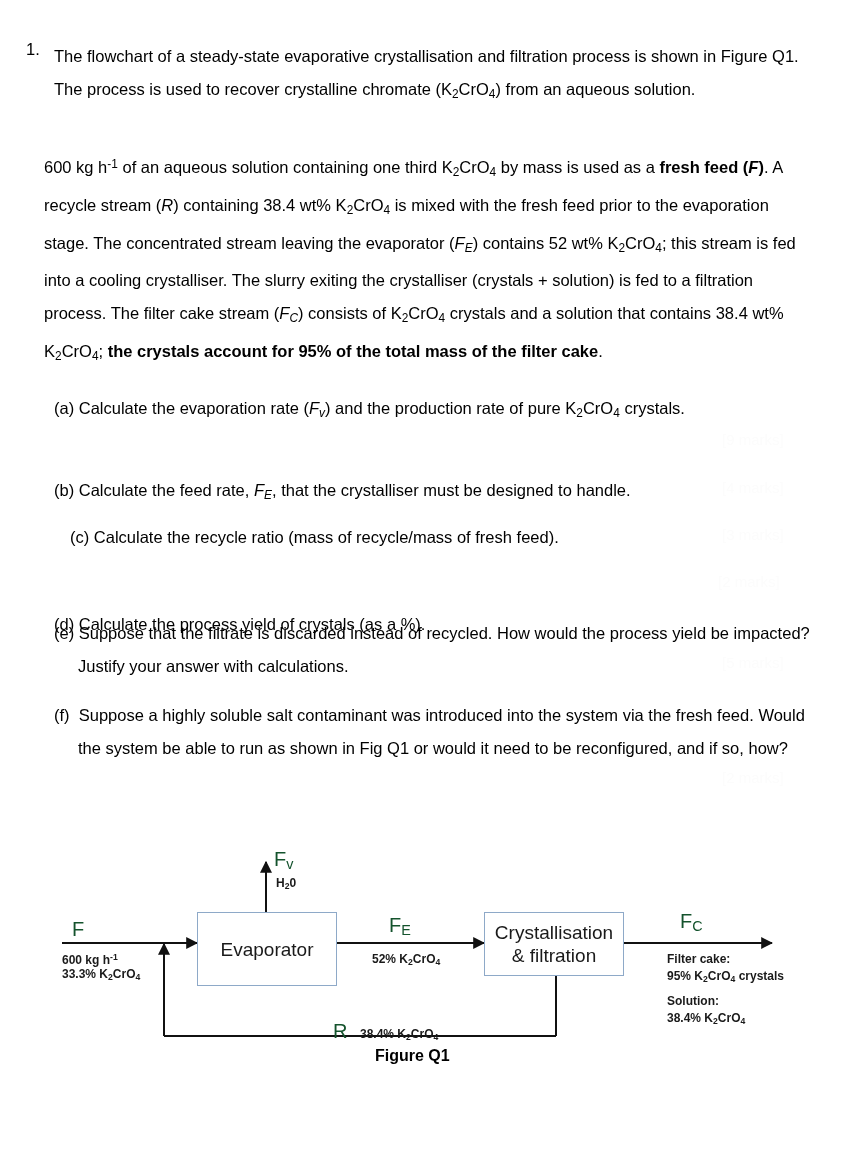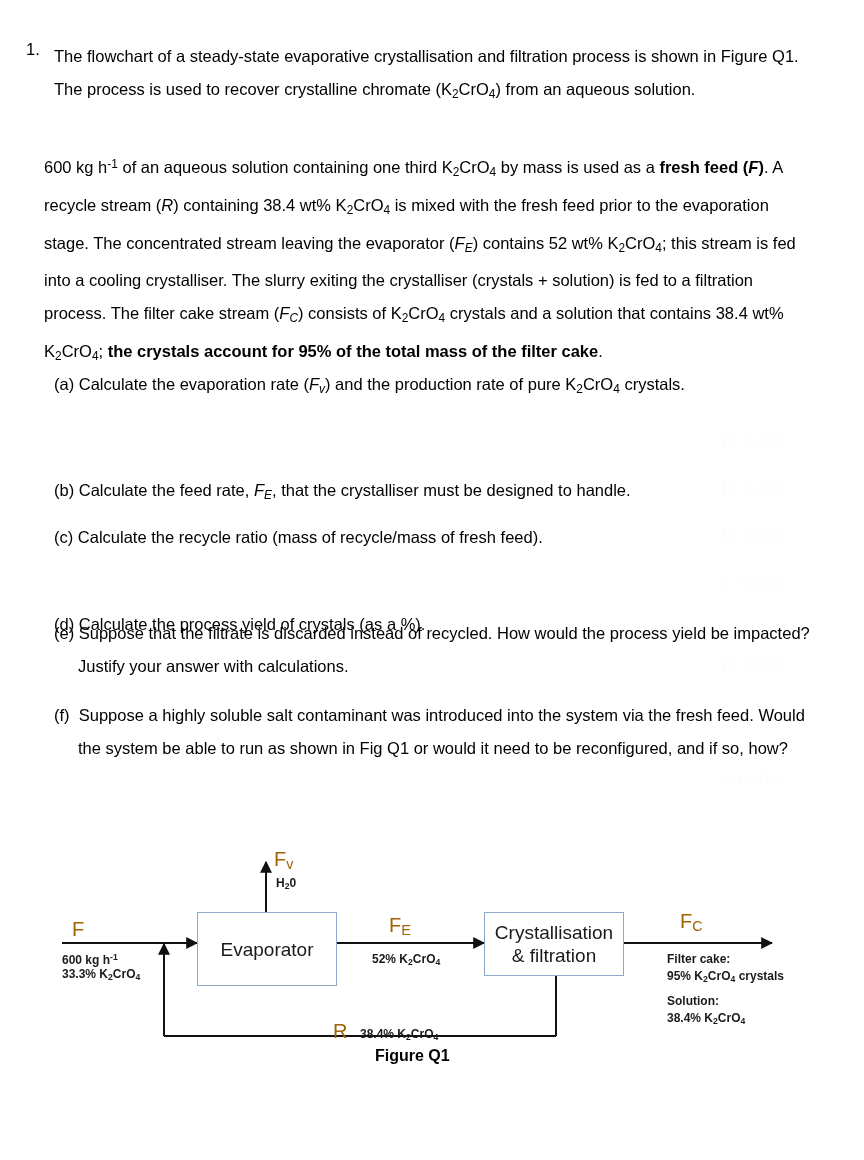--- a/index.html
+++ b/index.html
@@ -101,21 +101,21 @@
     text-align: center;
     font-size: 19px;
     line-height: 23px;
     color: #1a1a1a;
   }
 
   .fig-label {
     position: absolute;
     font-size: 19px;
     white-space: nowrap;
-    color: #a16207;
+    color: #14532d;
   }
 
   .fig-note {
     position: absolute;
     font-size: 12px;
     line-height: 15px;
     white-space: nowrap;
     color: #1a1a1a;
     font-weight: 600;
     text-align: center;
@@ -153,31 +153,31 @@
   <div class="para body2">
     600&nbsp;kg h<sup>-1</sup> of an aqueous solution containing one third K<sub>2</sub>CrO<sub>4</sub> by mass is used as a <b>fresh
     feed (<i>F</i>)</b>. A recycle stream (<i>R</i>) containing 38.4&nbsp;wt% K<sub>2</sub>CrO<sub>4</sub> is mixed with the fresh feed prior
     to the evaporation stage. The concentrated stream leaving the evaporator (<i>F<sub>E</sub></i>) contains
     52&nbsp;wt% K<sub>2</sub>CrO<sub>4</sub>; this stream is fed into a cooling crystalliser. The slurry exiting the crystalliser
     (crystals + solution) is fed to a filtration process. The filter cake stream (<i>F<sub>C</sub></i>) consists of
     K<sub>2</sub>CrO<sub>4</sub> crystals and a solution that contains 38.4&nbsp;wt% K<sub>2</sub>CrO<sub>4</sub>; <b>the crystals account for
     95% of the total mass of the filter cake</b>.
   </div>
 
-  <div class="part" style="left:54px; top:368px;">
+  <div class="part" style="left:54px; top:392px;">
     <span class="hang">(a) Calculate the evaporation rate (<i>F<sub>v</sub></i>) and the production rate of pure K<sub>2</sub>CrO<sub>4</sub> crystals.</span>
   </div>
   <div class="marks" style="left:722px; top:431px;">[9 marks]</div>
 
   <div class="part" style="left:54px; top:474px;">
     <span class="hang">(b) Calculate the feed rate, <i>F<sub>E</sub></i>, that the crystalliser must be designed to handle.</span>
   </div>
   <div class="marks" style="left:722px; top:479px;">[4 marks]</div>
 
-  <div class="part" style="left:54px; top:521px;">
+  <div class="part" style="left:70px; top:521px;">
     <span class="hang">(c) Calculate the recycle ratio (mass of recycle/mass of fresh feed).</span>
   </div>
   <div class="marks" style="left:722px; top:526px;">[3 marks]</div>
 
   <div class="part" style="left:54px; top:568px;margin-top:40px;">
     <span class="hang">(d) Calculate the process yield of crystals (as a %).</span>
   </div>
   <div class="marks" style="left:718px; top:573px;">[2 marks]</div>
 
   <div class="part" style="left:54px; top:617px; width:762px;">

